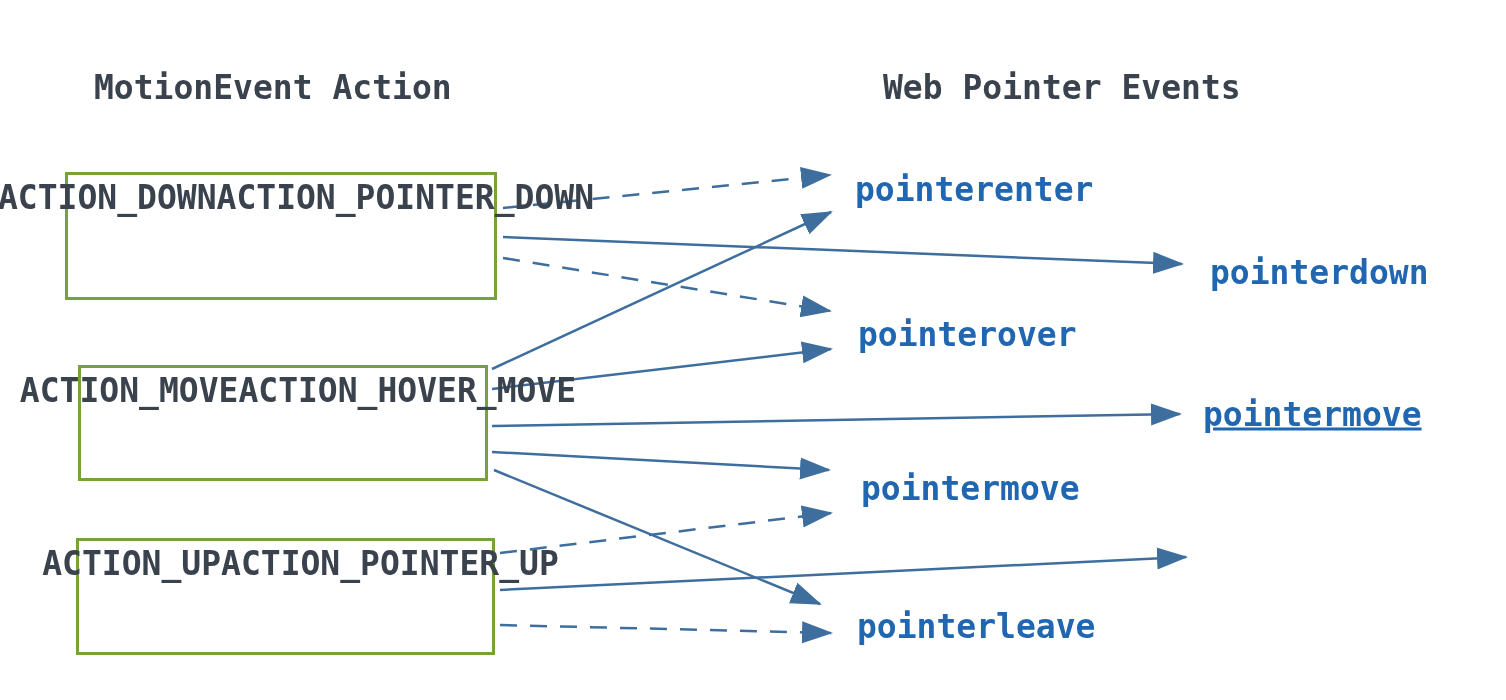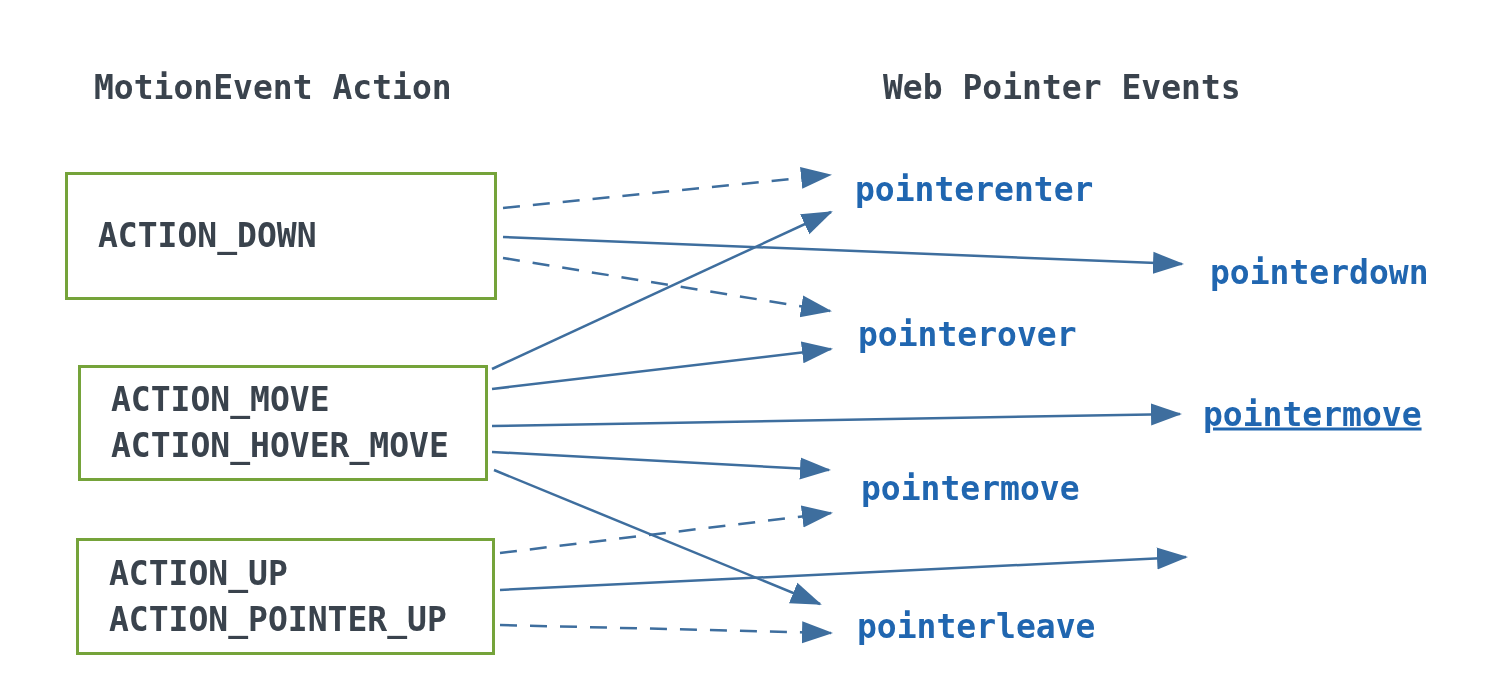--- a/index.html
+++ b/index.html
@@ -24,21 +24,21 @@
     white-space: nowrap;
   }
   .col-header.left  { left: 94px;  top: 68px; }
   .col-header.right { left: 883px; top: 68px; }
   .action-box {
     position: absolute;
     box-sizing: border-box;
     border: 3px solid var(--box-border, #75A33A);
     background: #ffffff;
     display: flex;
-    flex-direction: column;
+    flex-direction: row;
     justify-content: center;
     padding-left: 30px;
   }
   .action-box .action-line {
     font-size: 33px;
     font-weight: bold;
     line-height: 46px;
     color: var(--dark-text, #3A434D);
     white-space: nowrap;
   }
@@ -85,20 +85,21 @@
         <line x1="500" y1="590" x2="1186" y2="557" stroke="#3E6E9E" stroke-width="2.5" marker-end="url(#arrowhead)"></line>
         <line x1="500" y1="625" x2="831" y2="633" stroke="#3E6E9E" stroke-width="2.5" stroke-dasharray="17 13" marker-end="url(#arrowhead)"></line>
       </g>
   </svg>
 
   <div class="col-header left">MotionEvent Action</div>
   <div class="col-header right">Web Pointer Events</div>
 
   <div class="action-box box-down">
     <div class="action-line">ACTION_DOWN</div>
+    <div class="action-line">ACTION_POINTER_DOWN</div>
   </div>
 
   <div class="action-box box-move">
     <div class="action-line">ACTION_MOVE</div>
     <div class="action-line">ACTION_HOVER_MOVE</div>
   </div>
 
   <div class="action-box box-up">
     <div class="action-line">ACTION_UP</div>
     <div class="action-line">ACTION_POINTER_UP</div>

